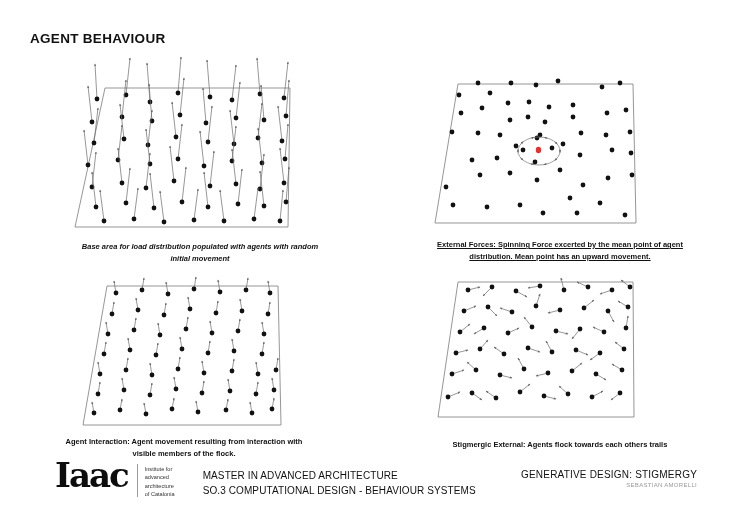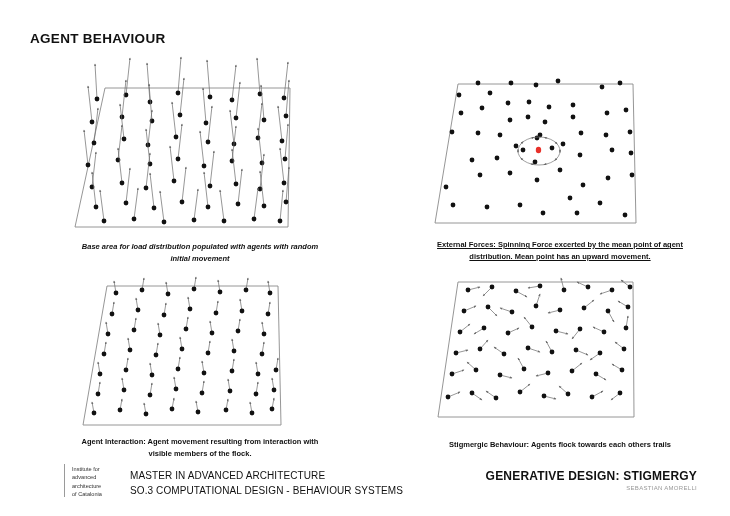--- a/index.html
+++ b/index.html
@@ -12,42 +12,42 @@
     font-size:13.5px;font-weight:800;letter-spacing:.3px;color:#111;
   }
   .panel-svg{position:absolute;}
   .caption{
     position:absolute;width:320px;text-align:center;
     font-size:7.5px;font-weight:bold;line-height:1.55;color:#111;
     white-space:pre-line;
   }
   .cap1{left:40px;top:241px;font-style:italic;}
   .cap2{left:400px;top:239px;text-decoration:underline;}
-  .cap3{left:40px;top:436px;}
+  .cap3{left:24px;top:436px;}
   .cap4{left:400px;top:439px;}
   .footer{
     position:absolute;left:55px;top:463px;right:33px;height:42px;
     display:flex;align-items:flex-start;
   }
   .logo-text{
     font-family:"DejaVu Serif",serif;font-weight:bold;
     font-size:34px;line-height:30px;letter-spacing:-2px;color:#0d0d0d;
     margin-top:-3px;
   }
   .logo-divider{width:1px;height:33px;background:#9a9a9a;margin:1px 7px 0 9px;}
   .institute{
     font-size:5.6px;line-height:1.5;color:#333;margin-top:2px;width:40px;
   }
   .program{
     margin-left:18px;margin-top:6px;font-size:10px;font-weight:normal;
     line-height:1.45;color:#111;letter-spacing:.1px;
   }
   .footer-spacer{flex:1;}
   .footer-right{text-align:right;margin-top:6px;}
-  .project-title{font-size:12px;font-weight:bold;color:#111;letter-spacing:.2px;}
+  .project-title{font-size:10px;font-weight:normal;color:#111;letter-spacing:.2px;}
   .author{font-size:6px;color:#999;margin-top:2px;letter-spacing:.3px;}
 </style>
 </head>
 <body>
 
 <svg width="0" height="0" style="position:absolute">
   <defs>
     <marker id="ah" markerWidth="5" markerHeight="4" refX="3.4" refY="1.6" orient="auto">
       <path d="M0,0 L4,1.6 L0,3.2 z" fill="#6a6a6a"></path>
     </marker>
@@ -444,23 +444,24 @@
     <line x1="620" y1="393" x2="611" y2="400" stroke="#6a6a6a" stroke-width="0.7" marker-end="url(#ah)"></line>
     <circle cx="620" cy="393" r="2.4" fill="#111111"></circle>
   </svg>
 
 <div class="caption cap1">Base area for load distribution populated with agents with random
 initial movement</div>
 <div class="caption cap2">External Forces: Spinning Force excerted by the mean point of agent
 distribution. Mean point has an upward movement.</div>
 <div class="caption cap3">Agent Interaction: Agent movement resulting from interaction with
 visible members of the flock.</div>
-<div class="caption cap4">Stigmergic Behaviour: Agents flock towards each others trails</div>
+<div class="caption cap4">Stigmergic External: Agents flock towards each others trails</div>
 
 <div class="footer">
+  <div class="logo-text">Iaac</div>
   <div class="logo-divider"></div>
   <div class="institute" style="white-space:pre-line">Institute for
 advanced
 architecture
 of Catalonia</div>
   <div class="program">
     <div>MASTER IN ADVANCED ARCHITECTURE</div>
     <div>SO.3 COMPUTATIONAL DESIGN - BEHAVIOUR SYSTEMS</div>
   </div>
   <div class="footer-spacer"></div>

